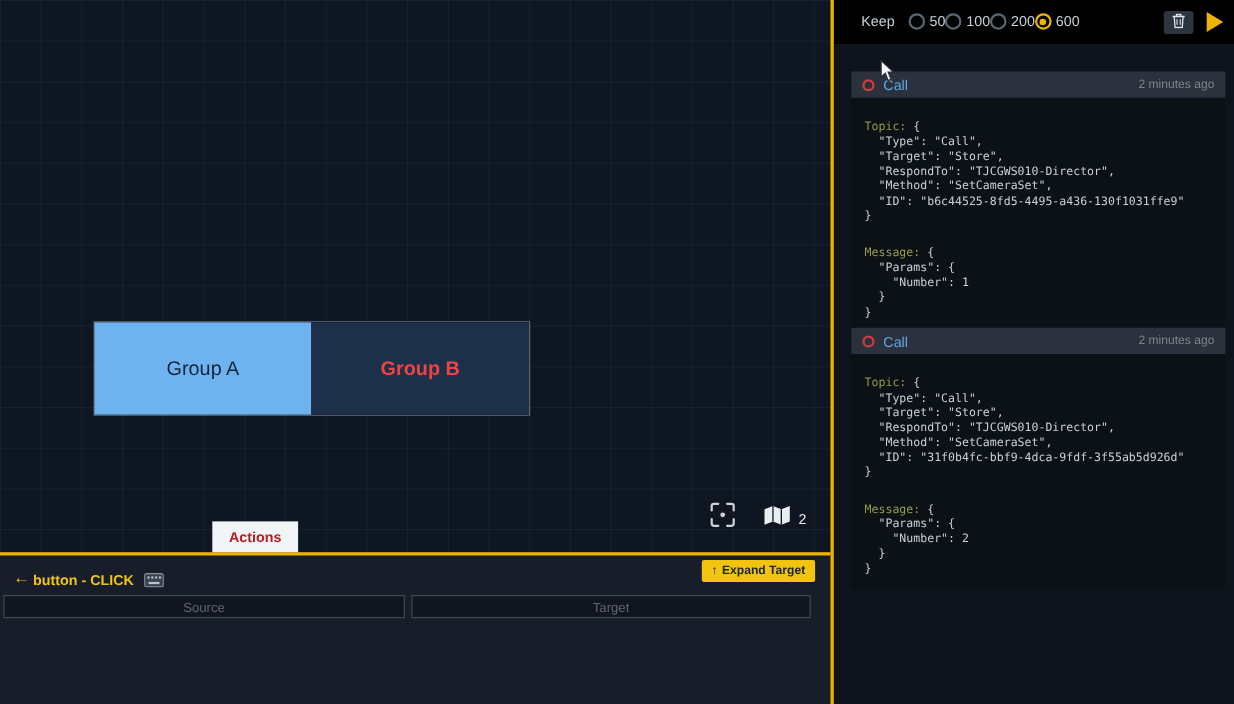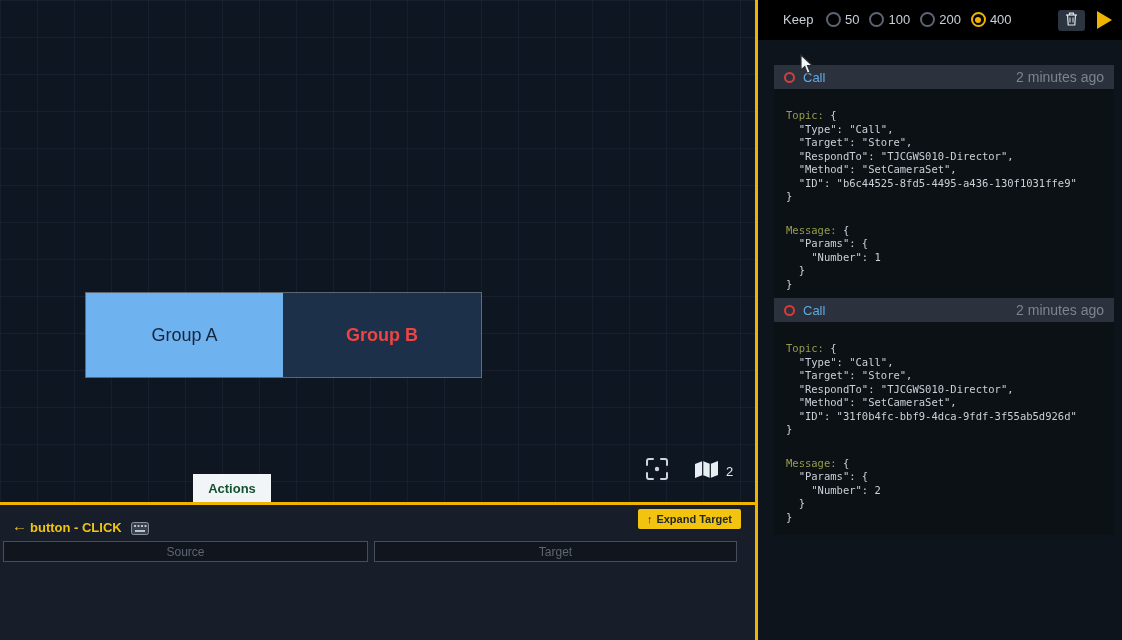--- a/index.html
+++ b/index.html
@@ -31,21 +31,21 @@
     font-size:18px; font-weight:normal; cursor:pointer;
   }
   .group-b {
     width:198px; height:84px; background:#1d3049; color:#ef4444;
     display:flex; align-items:center; justify-content:center;
     font-size:18px; font-weight:bold; cursor:pointer;
   }
 
   .actions-tab {
     position:absolute; left:193px; top:474px; width:78px; height:28px;
-    background:#f2f5f8; color:#14532d; font-size:13px; font-weight:bold;
+    background:#f2f5f8; color:#b91c1c; font-size:13px; font-weight:bold;
     display:flex; align-items:center; justify-content:center; z-index:6; cursor:pointer;
   }
 
   .fit-btn { position:absolute; left:643px; top:457px; width:27px; height:27px; display:flex; align-items:center; justify-content:center; cursor:pointer; }
   .map-btn { position:absolute; left:694px; top:459px; height:24px; display:flex; align-items:center; gap:7px; cursor:pointer; }
   .map-count { color:#e3e8ee; font-size:13px; }
 
   
   .actions-panel { position:absolute; left:0; top:505px; width:755px; height:135px; background:#181e29; }
   .back-arrow { position:absolute; left:12px; top:12px; color:#f2c40f; font-size:15px; font-weight:bold; cursor:pointer; }
@@ -63,37 +63,37 @@
     font-family:"Liberation Sans", sans-serif; outline:none;
   }
   .io-input::placeholder { color:#5d6673; }
   .src-input { left:3px; width:365px; }
   .tgt-input { left:374px; width:363px; }
 
   
   .log-panel { position:absolute; left:758px; top:0; width:364px; height:640px; background:#0d141c; }
   .log-topbar { position:absolute; left:0; top:0; width:364px; height:40px; background:#000000; }
   .keep-label { position:absolute; left:25px; top:12px; color:#c9d0d8; font-size:13px; }
-  .keep-radios { position:absolute; left:68px; top:12px; display:flex; gap:10px; align-items:flex-end; }
+  .keep-radios { position:absolute; left:68px; top:12px; display:flex; align-items:flex-end; }
   .radio-opt { display:flex; align-items:center; gap:4px; cursor:pointer; }
   .radio-circle { width:15px; height:15px; border:2px solid #5b6573; border-radius:50%; position:relative; display:inline-block; flex:0 0 auto; }
   .radio-opt.selected .radio-circle { border-color:#eeb400; }
   .radio-opt.selected .radio-circle::after { content:""; position:absolute; left:2.5px; top:2.5px; right:2.5px; bottom:2.5px; background:#eeb400; border-radius:50%; }
   .radio-label { color:#c9d0d8; font-size:13px; }
   .trash-btn { position:absolute; right:37px; top:10px; width:27px; height:21px; background:#2c343f; border:none; border-radius:3px; display:flex; align-items:center; justify-content:center; cursor:pointer; }
   .play-btn { position:absolute; right:10px; top:11px; background:transparent; border:none; padding:0; cursor:pointer; }
   .play-tri { display:block; width:0; height:0; border-left:15px solid #eeb400; border-top:9px solid transparent; border-bottom:9px solid transparent; }
 
   .msg-card { position:absolute; left:16px; width:340px;margin-top:24px; }
   .card-1 { top:41px; }
   .card-2 { top:274px; }
   .msg-header { height:24px; background:#2b323d; display:flex; align-items:center; padding:0 10px; gap:8px; cursor:pointer; }
   .call-dot { width:11px; height:11px; border:2.5px solid #d63c3c; border-radius:50%; flex:0 0 auto; }
   .msg-title { color:#61a8e2; font-size:13px; }
-  .msg-time { margin-left:auto; color:#7c848e; font-size:14px; }
+  .msg-time { margin-left:auto; color:#7c848e; font-size:11px; }
   .msg-body { background:#0c1116; padding:20px 12px 11px; }
   .json-block { margin:0 0 20px; font-family:"DejaVu Sans Mono", monospace; font-size:10.5px; line-height:13.5px; white-space:pre; }
   .json-block:last-child { margin-bottom:0; }
   .json-label { color:#969c4c; }
   .json-text { color:#c9d0d7; }
 
   .cursor { position:absolute; left:800px; top:54px; z-index:20; pointer-events:none; }
 </style>
 </head>
 <body>
@@ -168,21 +168,21 @@
         <span class="radio-opt">
           <span class="radio-circle"></span>
           <span class="radio-label">100</span>
         </span>
         <span class="radio-opt">
           <span class="radio-circle"></span>
           <span class="radio-label">200</span>
         </span>
         <span class="radio-opt selected">
           <span class="radio-circle"></span>
-          <span class="radio-label">400</span>
+          <span class="radio-label">600</span>
         </span>
       </div>
       <button class="trash-btn">
         <span>
           <svg width="13" height="14" viewBox="0 0 13 14" fill="none" stroke="#dfe5ea" stroke-width="1.2">
             <path d="M1 3 h11"></path>
             <path d="M4.5 3 V1.2 h4 V3"></path>
             <path d="M2.5 3 l0.7 10 h6.6 l0.7-10"></path>
             <path d="M5 5.5 v5 M8 5.5 v5" stroke-width="1"></path>
           </svg>

